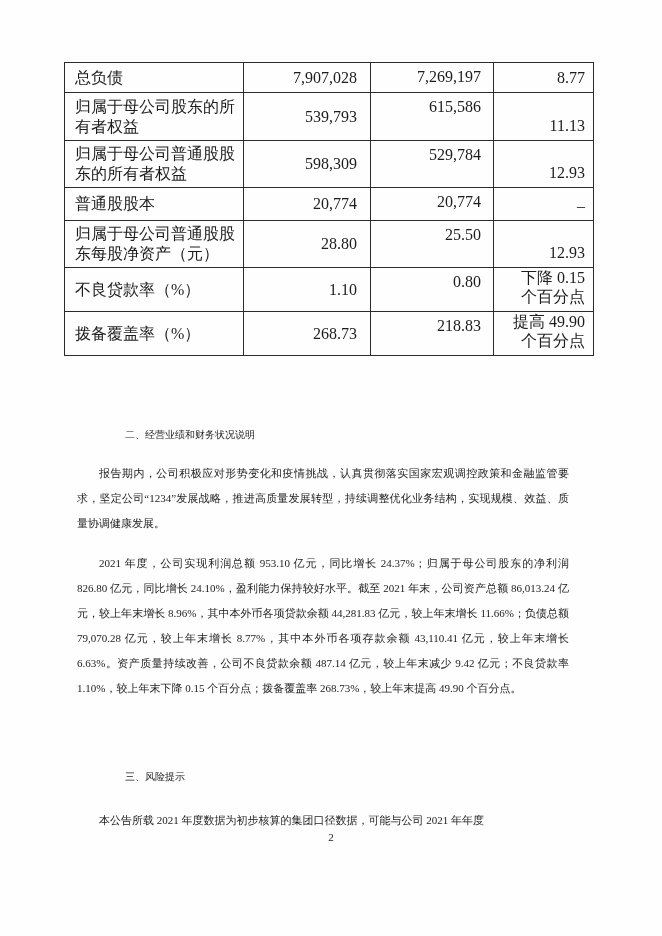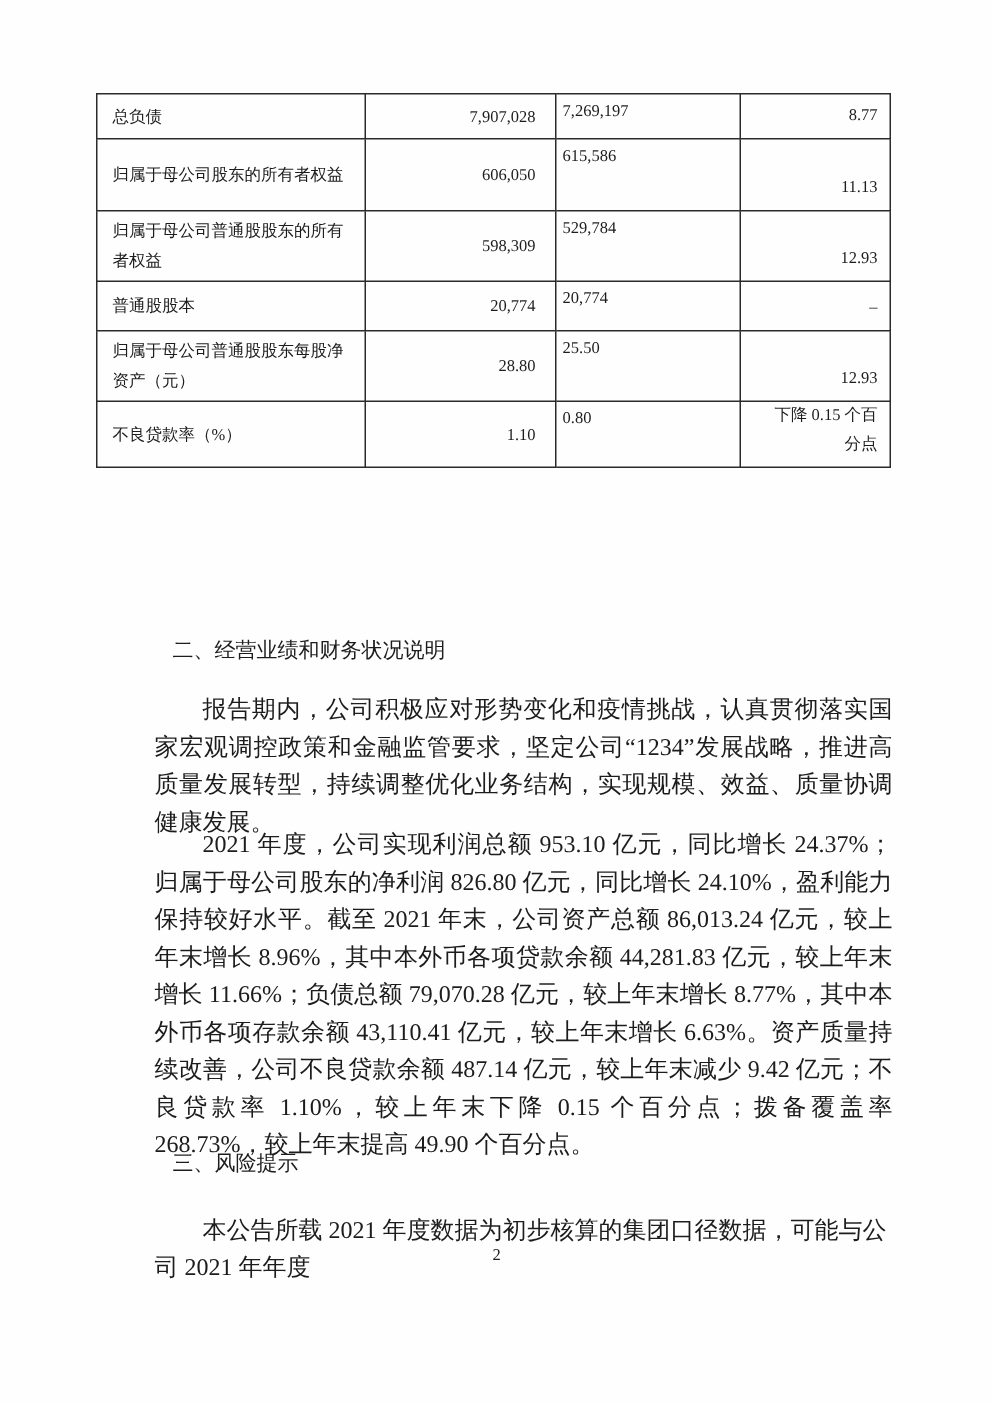--- a/index.html
+++ b/index.html
@@ -14,40 +14,40 @@
   }
 
   
   table.fin-table {
     position: absolute;
     left: 64px;
     top: 62px;
     width: 529px;
     border-collapse: collapse;
     table-layout: fixed;
-    font-size: 11px;
+    font-size: 16px;
   }
   table.fin-table td {
     border: 1px solid #2b2b2b;
     box-sizing: border-box;
     overflow: hidden;
   }
   td.c-label {
     text-align: left;
     vertical-align: middle;
     line-height: 20px;
     padding: 3px 6px 3px 10px;
   }
   td.c-cur {
     text-align: right;
     vertical-align: middle;
     padding: 0 13px 0 4px;
   }
   td.c-pri {
-    text-align: left;
+    text-align: right;
     vertical-align: top;
     padding: 5px 12px 0 4px;
   }
   td.c-chg {
     text-align: right;
     vertical-align: bottom;
     line-height: 19px;
     padding: 0 8px 5px 14px;
     margin-top: 47px;
   }
@@ -65,31 +65,31 @@
     left: 87px;
     top: 348px;
     width: 492px;
     font-size: 12px;
     line-height: 21px;
     text-align: justify;
     text-indent: 12px;
   }
   .sec-header {
     position: absolute;
-    left: 115px;
-    font-size: 14px;
+    left: 125px;
+    font-size: 10px;
     line-height: 18px;
   }
   .sec2-header { top: 426px; }
   .sec3-header { top: 768px; }
   .body-para {
     position: absolute;
-    left: 103px;
+    left: 77px;
     width: 492px;
-    font-size: 16px;
+    font-size: 11px;
     line-height: 25px;
     text-align: justify;
     text-indent: 2em;
   }
   .para1 { top: 461px; }
   .para2 { top: 551px; }
   .para3 { top: 808px; text-align: left; font-family: Liberation Serif, serif; }
   .page-number {
     position: absolute;
     top: 831px;
@@ -113,21 +113,21 @@
     </colgroup>
     <tbody>
       <tr class="r1">
         <td class="c-label">总负债</td>
         <td class="c-cur">7,907,028</td>
         <td class="c-pri">7,269,197</td>
         <td class="c-chg">8.77</td>
       </tr>
       <tr class="r2">
         <td class="c-label">归属于母公司股东的所有者权益</td>
-        <td class="c-cur">606,050</td>
+        <td class="c-cur">539,793</td>
         <td class="c-pri">615,586</td>
         <td class="c-chg">11.13</td>
       </tr>
       <tr class="r3">
         <td class="c-label">归属于母公司普通股股东的所有者权益</td>
         <td class="c-cur">598,309</td>
         <td class="c-pri">529,784</td>
         <td class="c-chg">12.93</td>
       </tr>
       <tr class="r4">
@@ -141,20 +141,26 @@
         <td class="c-cur">28.80</td>
         <td class="c-pri">25.50</td>
         <td class="c-chg">12.93</td>
       </tr>
       <tr class="r6">
         <td class="c-label">不良贷款率（%）</td>
         <td class="c-cur">1.10</td>
         <td class="c-pri">0.80</td>
         <td class="c-chg">下降 0.15 个百分点</td>
       </tr>
+      <tr class="r7">
+        <td class="c-label">拨备覆盖率（%）</td>
+        <td class="c-cur">268.73</td>
+        <td class="c-pri">218.83</td>
+        <td class="c-chg">提高 49.90 个百分点</td>
+      </tr>
     </tbody>
   </table>
 
 
   <div class="sec-header sec2-header">二、经营业绩和财务状况说明</div>
 
   <div class="body-para para1">报告期内，公司积极应对形势变化和疫情挑战，认真贯彻落实国家宏观调控政策和金融监管要求，坚定公司“1234”发展战略，推进高质量发展转型，持续调整优化业务结构，实现规模、效益、质量协调健康发展。</div>
 
   <div class="body-para para2">2021 年度，公司实现利润总额 953.10 亿元，同比增长 24.37%；归属于母公司股东的净利润 826.80 亿元，同比增长 24.10%，盈利能力保持较好水平。截至 2021 年末，公司资产总额 86,013.24 亿元，较上年末增长 8.96%，其中本外币各项贷款余额 44,281.83 亿元，较上年末增长 11.66%；负债总额 79,070.28 亿元，较上年末增长 8.77%，其中本外币各项存款余额 43,110.41 亿元，较上年末增长 6.63%。资产质量持续改善，公司不良贷款余额 487.14 亿元，较上年末减少 9.42 亿元；不良贷款率 1.10%，较上年末下降 0.15 个百分点；拨备覆盖率 268.73%，较上年末提高 49.90 个百分点。</div>
 

